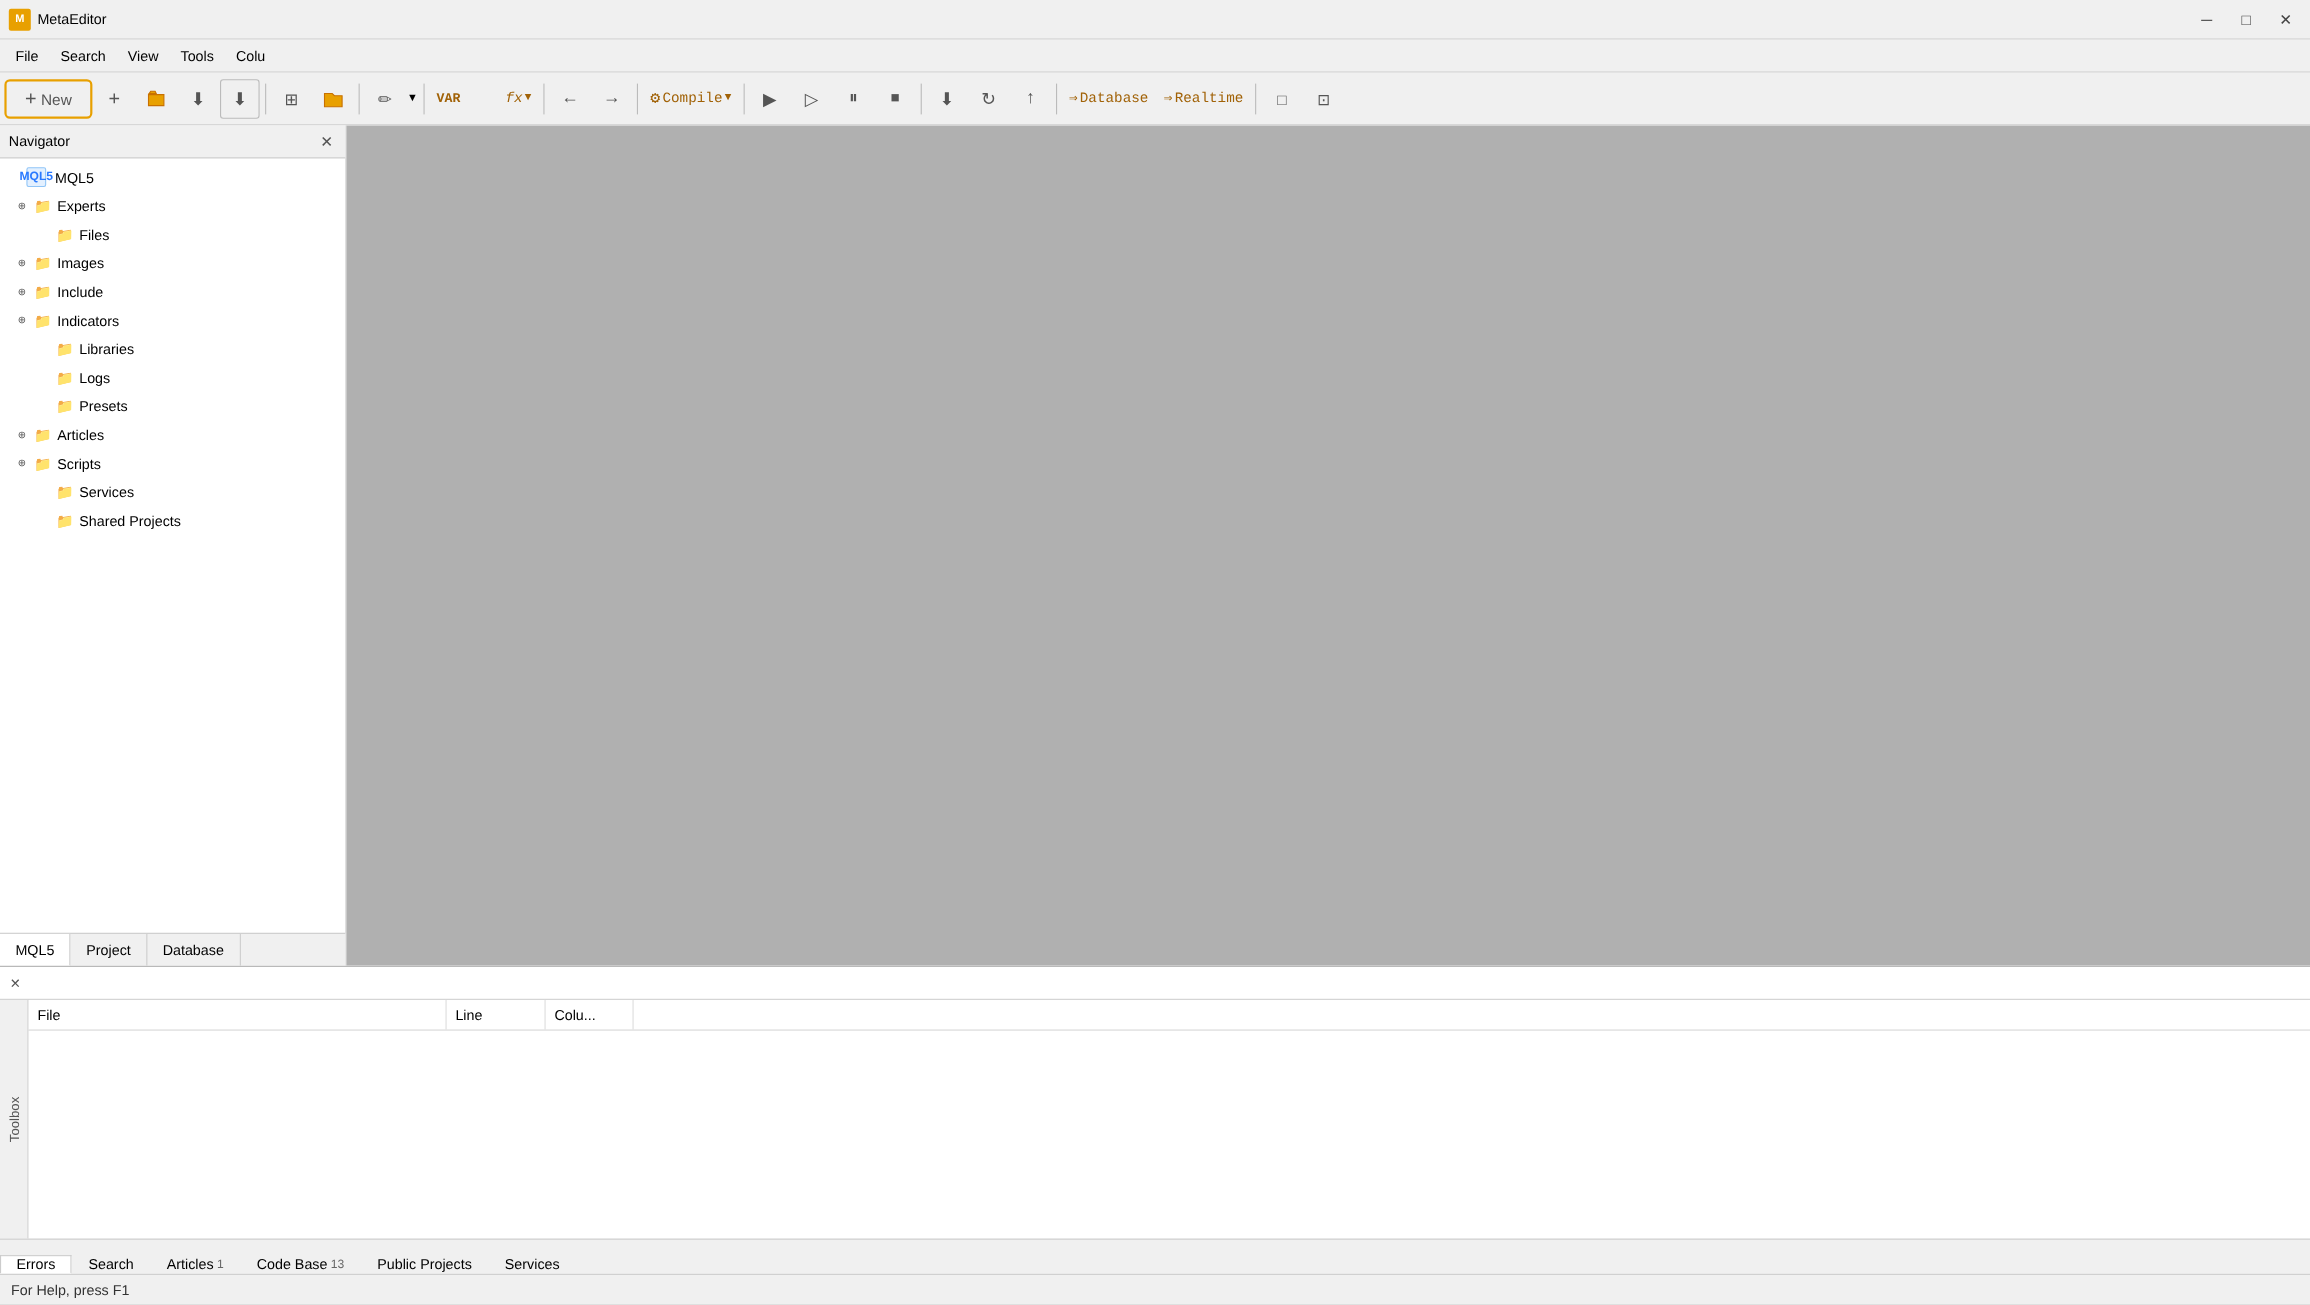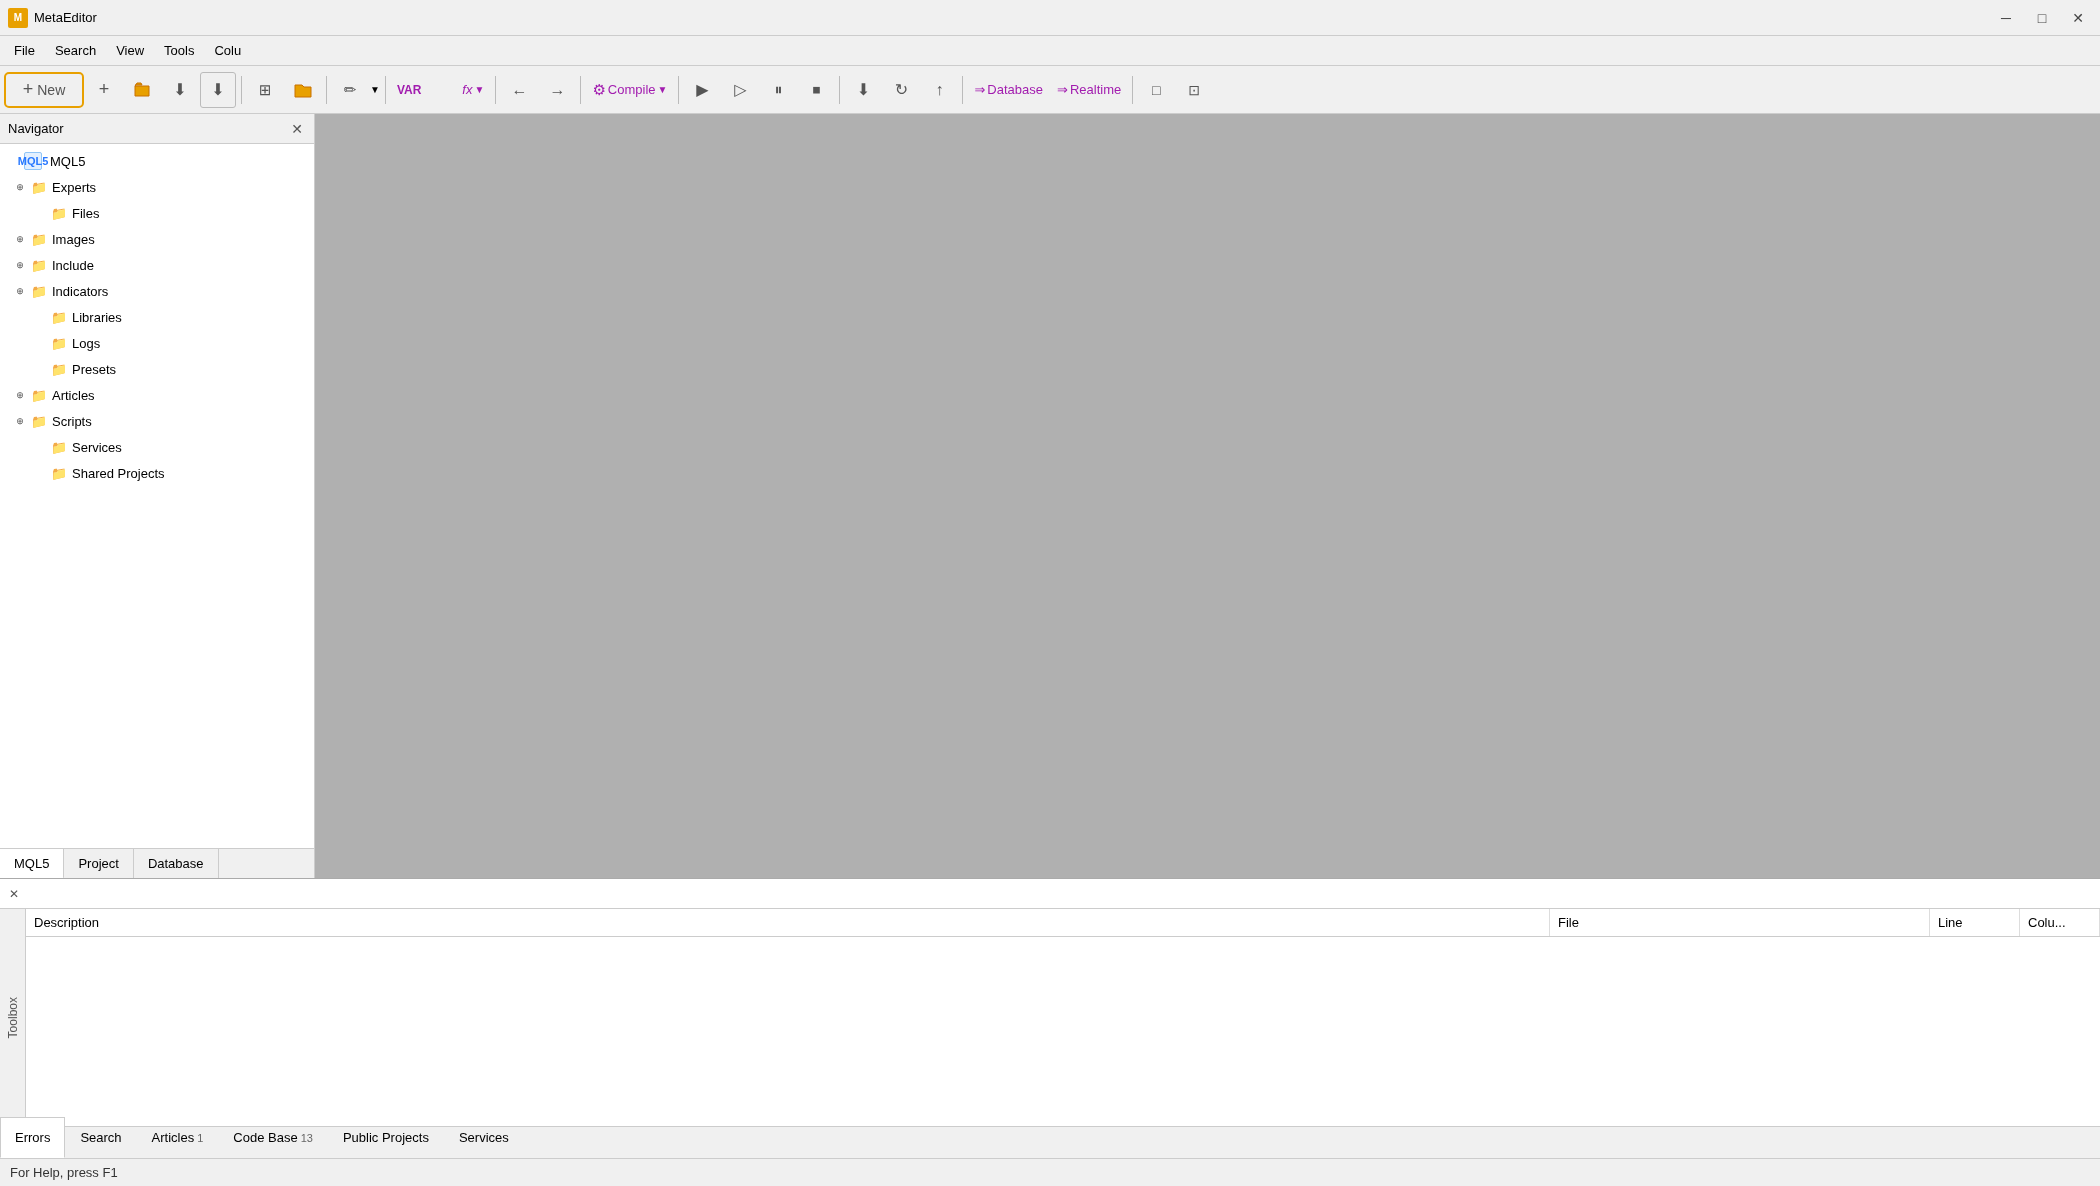--- a/index.html
+++ b/index.html
@@ -126,22 +126,23 @@
     .toolbar-btn-text {
       display: flex;
       align-items: center;
       gap: 2px;
       height: 36px;
       padding: 0 6px;
       cursor: pointer;
       border-radius: 3px;
       background: transparent;
       font-size: 13px;
-      color: #a21caf;
+      color: #a16207;
       border: none;
+      font-family: Liberation Mono, monospace;
     }
     .dropdown-arrow { font-size: 10px; }
 
     
     .main-area {
       display: flex;
       flex: 1;
       overflow: hidden;
     }
 
@@ -322,21 +323,21 @@
       background: #fff;
     }
     .bottom-tabs {
       display: flex;
       border-top: 1px solid #ccc;
       background: #f0f0f0;
       height: 32px;
       align-items: flex-end;
     }
     .bottom-tab {
-      padding: 12px 14px;
+      padding: 0 14px;
       cursor: pointer;
       font-size: 13px;
       border: 1px solid transparent;
       margin-bottom: 0;
       display: flex;
       align-items: center;
       gap: 3px;
     }
     .bottom-tab.active {
       background: #fff;
@@ -583,21 +584,20 @@
   </div>
   <div class="bottom-cols">
 
     <div class="toolbox-side">
       <span class="toolbox-label">Toolbox</span>
     </div>
 
     <div class="bottom-content">
 
       <div class="bottom-table-header">
-        <div class="bottom-col col-description">Description</div>
         <div class="bottom-col col-file">File</div>
         <div class="bottom-col col-line">Line</div>
         <div class="bottom-col col-col">Colu...</div>
       </div>
 
       <div class="bottom-table-body"></div>
     </div>
   </div>
 
   <div class="bottom-tabs">

